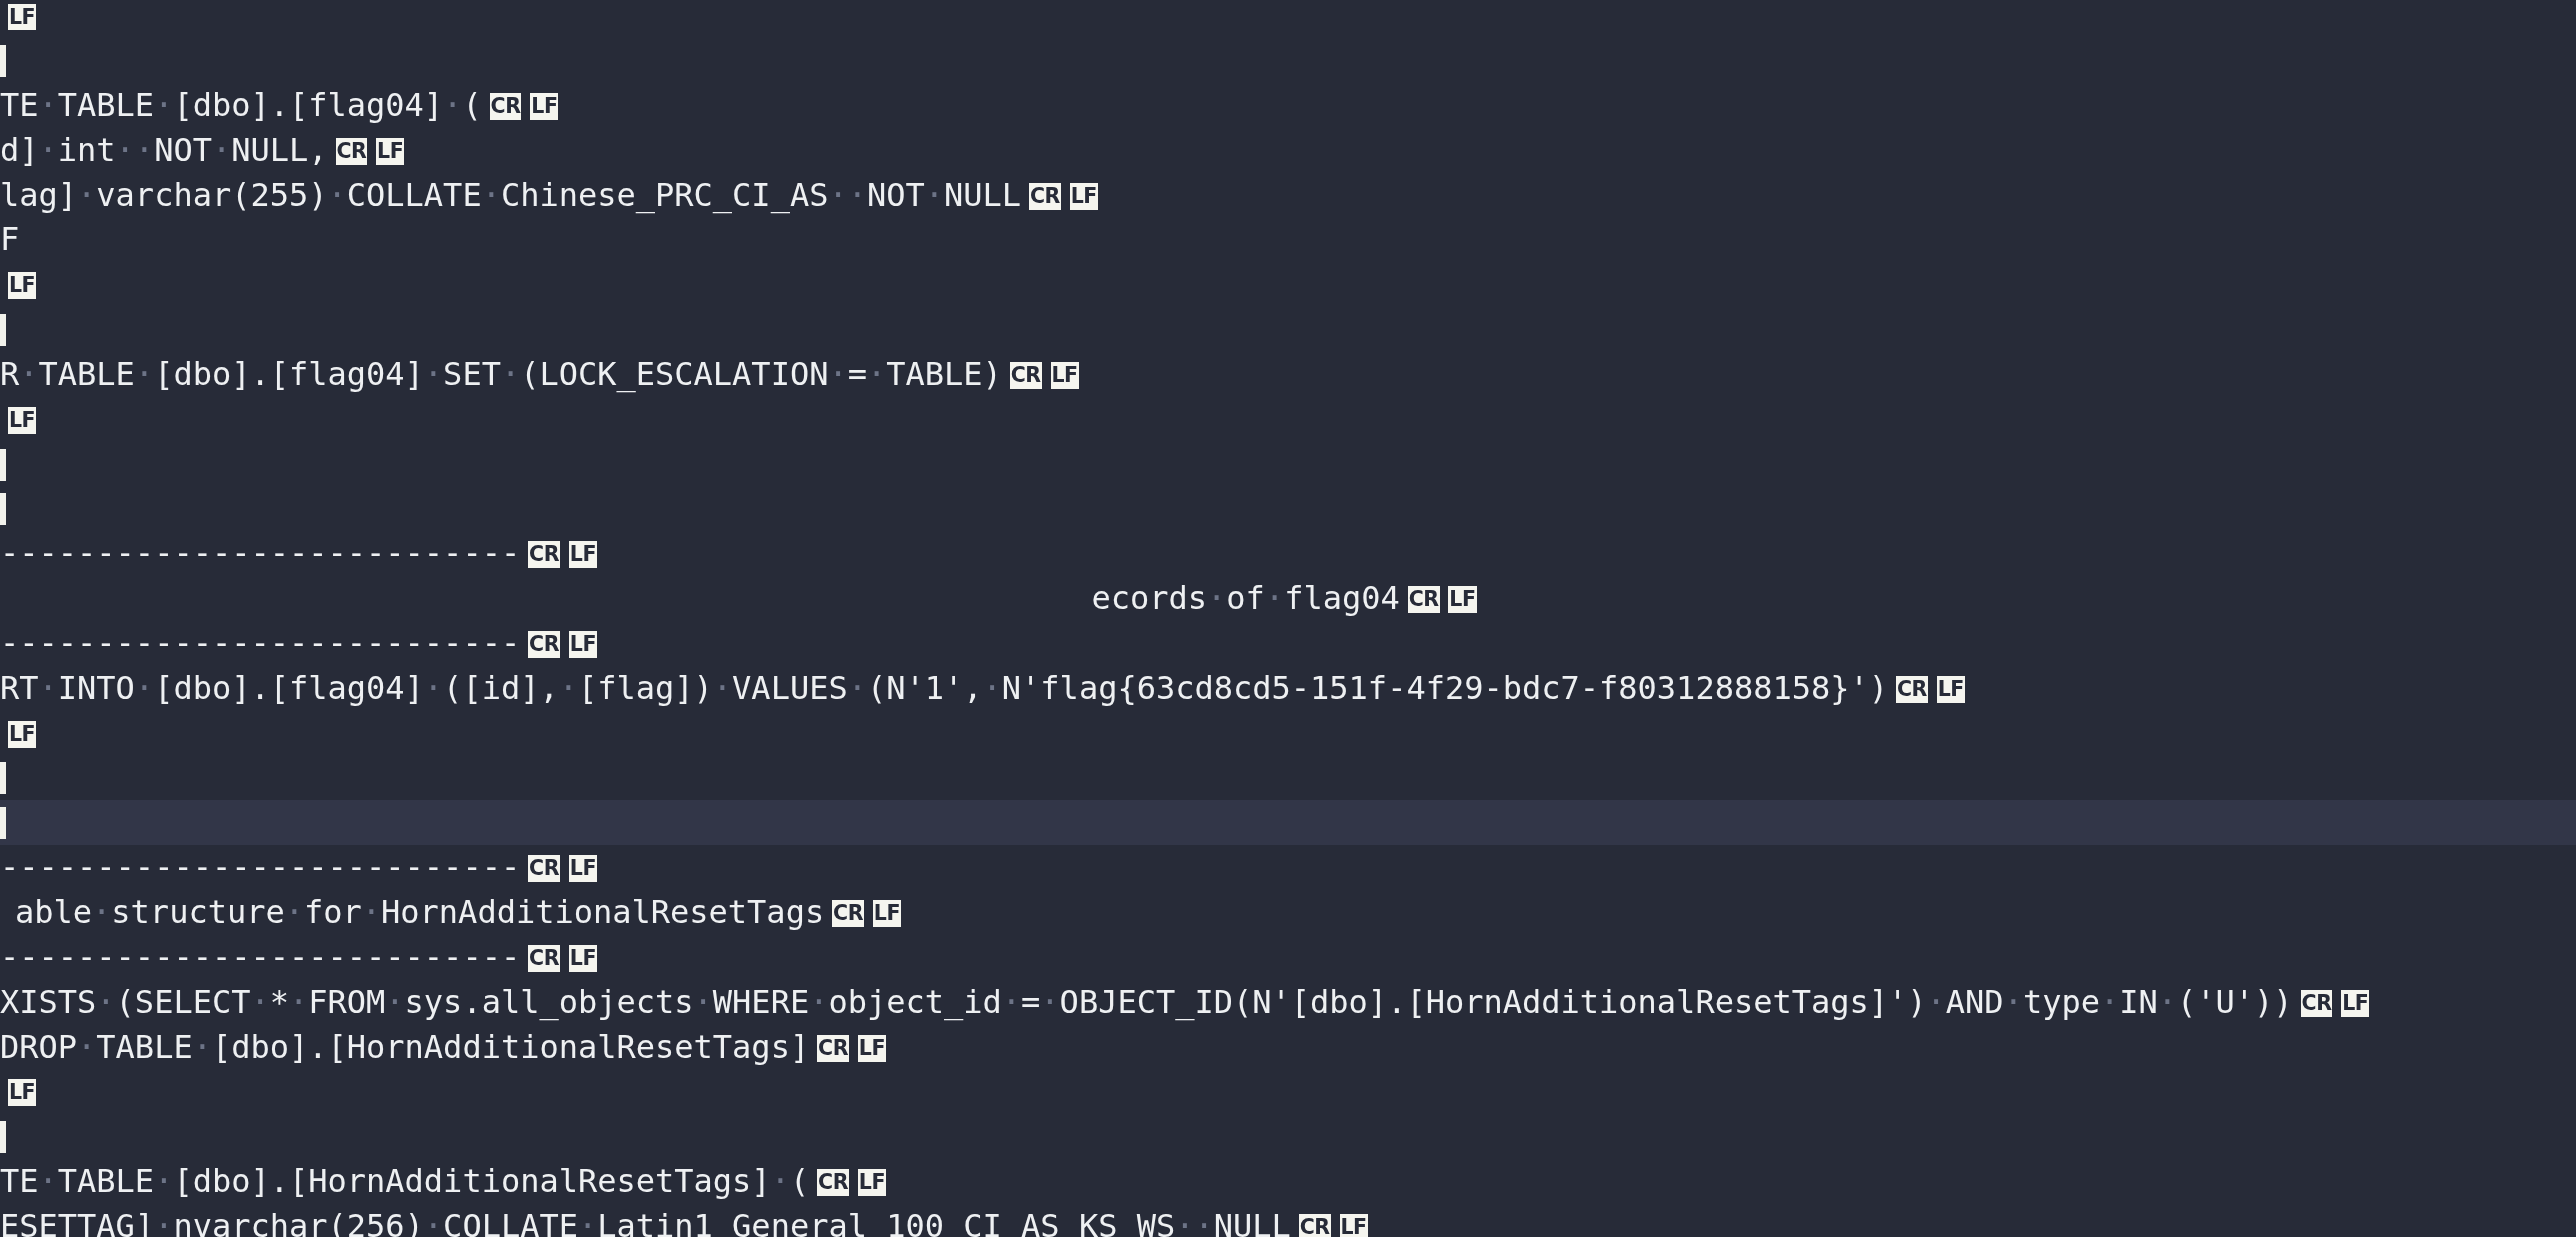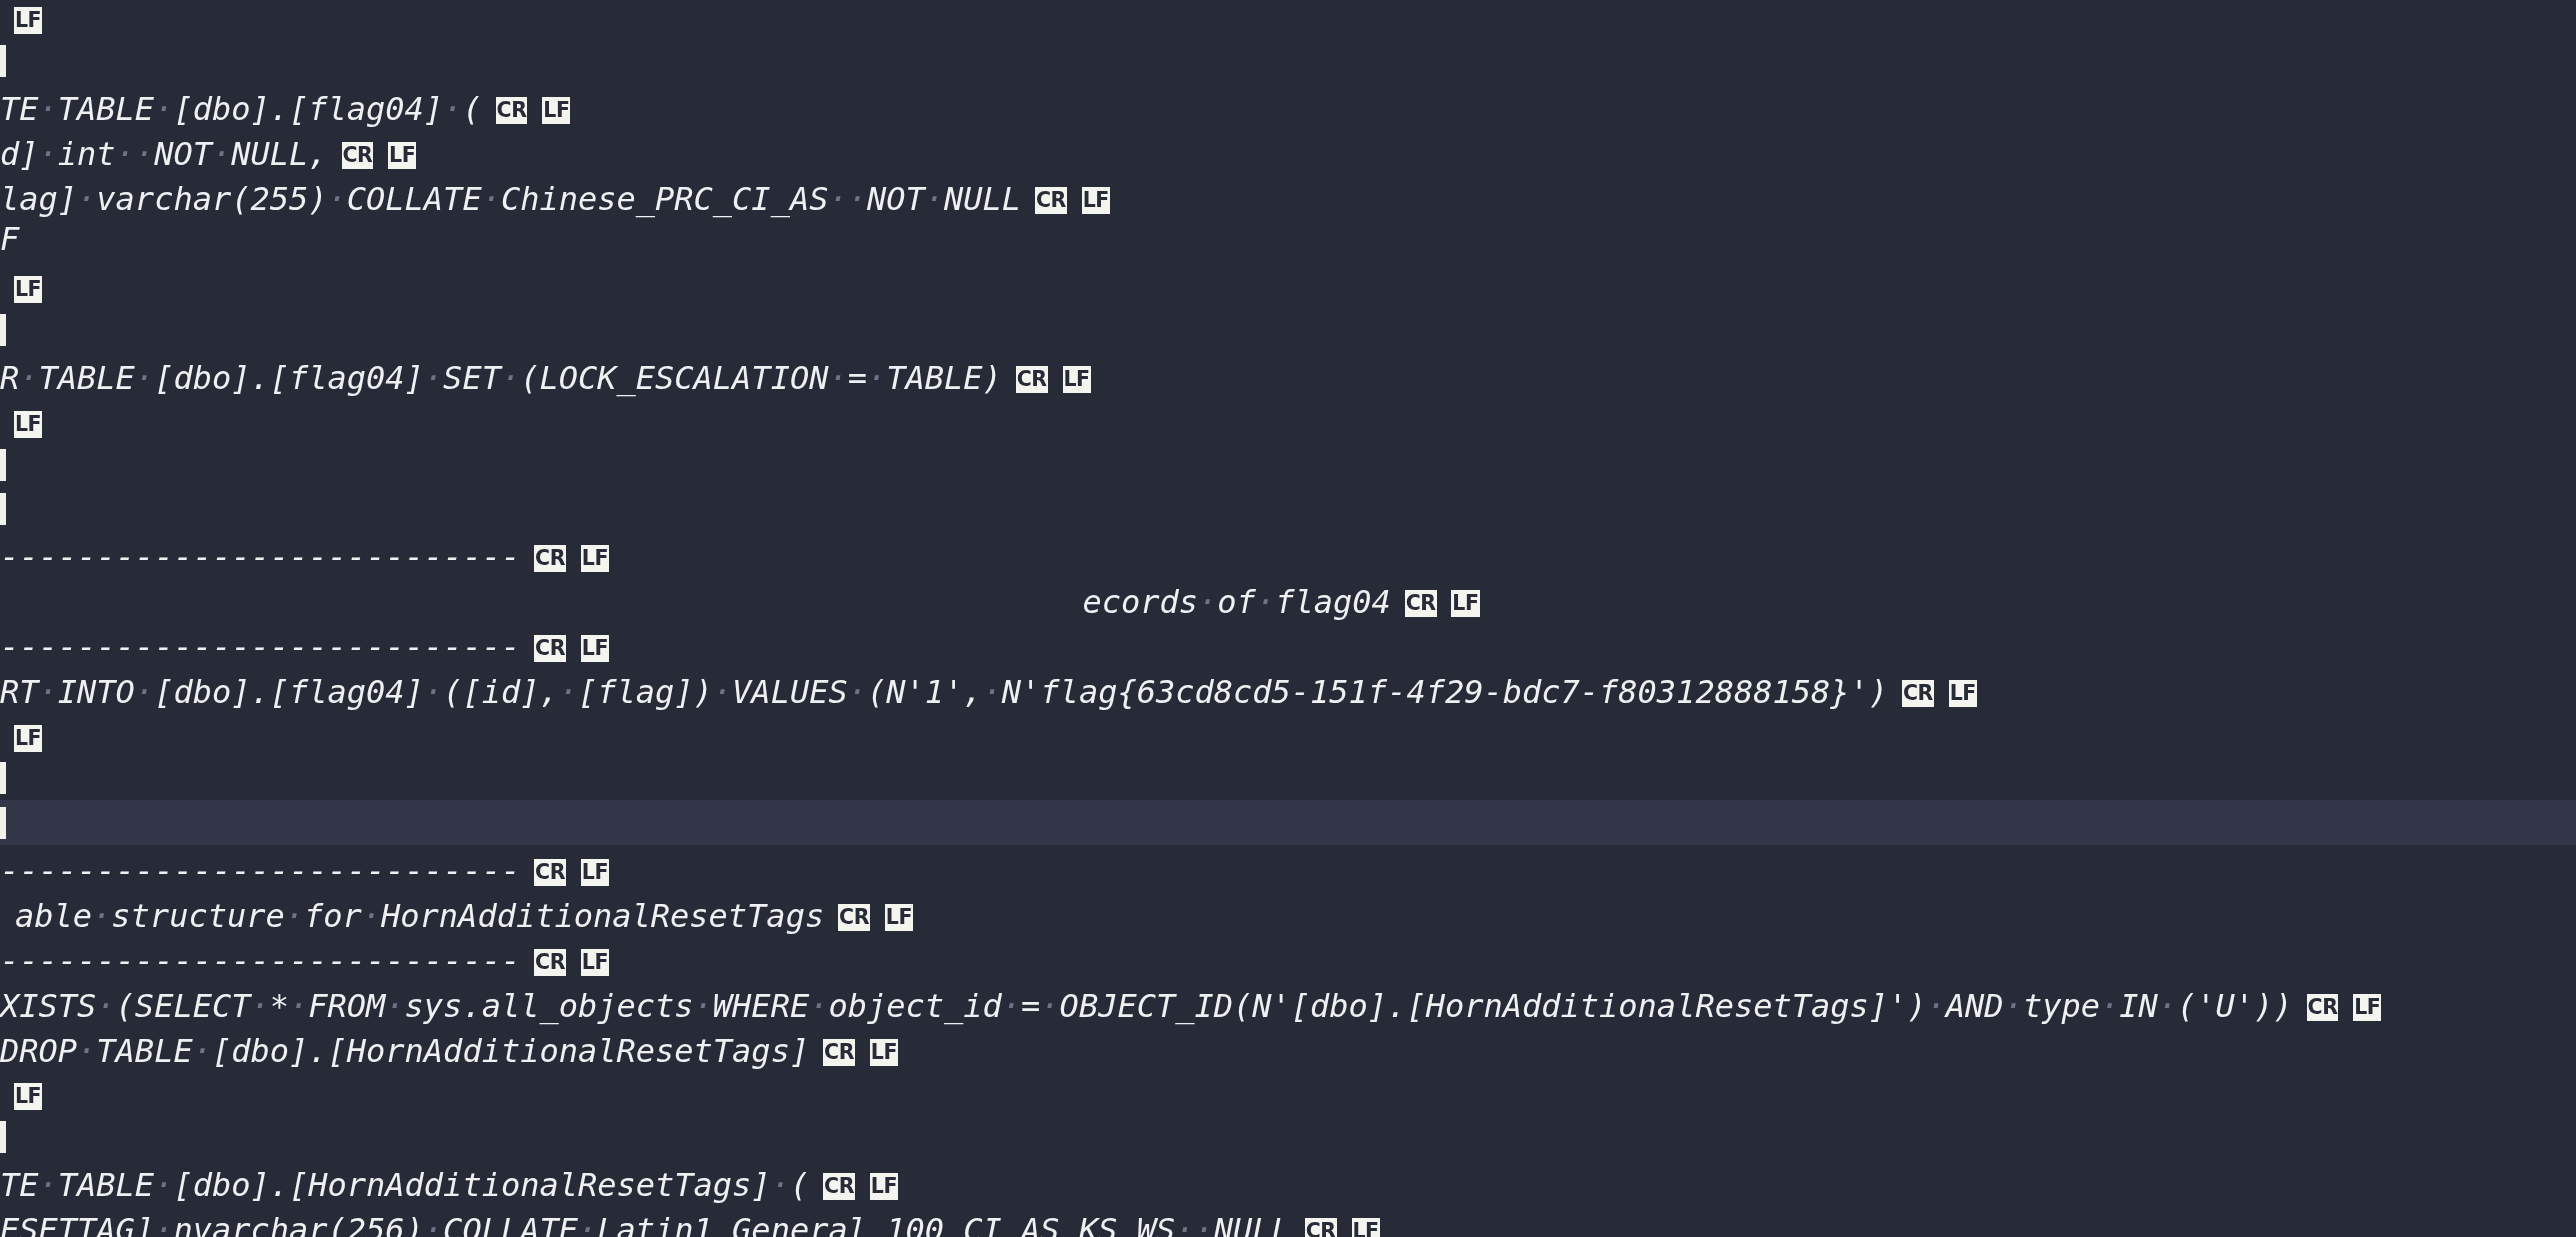--- a/index.html
+++ b/index.html
@@ -34,41 +34,41 @@
     color: #eef0f2;
     padding-left: 0px;
     box-sizing: border-box;
   }
 
   .code-line.current {
     background: #323648;
   }
 
   
-  .tok-plain   { color: #eef0f2; font-style: italic; }
+  .tok-plain   { color: #eef0f2; }
 
   
   .sp {
     color: #6d7487;
   }
 
   
   .eol {
     display: inline-block;
     background: #f5f5ef;
     color: #272b38;
     font-family: "DejaVu Sans", sans-serif;
     font-size: 20.5px;
     font-weight: 600;
     line-height: 26.5px;
     height: 26.5px;
     vertical-align: 2.6px;
     letter-spacing: -0.4px;
     padding: 0 0.9px;
-    margin: 14px;
+    margin: 8px;
     box-sizing: border-box;
   }
   .eol.cr { margin-right: 0.9px; }
   .eol.lf { }
 
   
   .caret {
     position: absolute;
     left: 0px;
     width: 6px;

